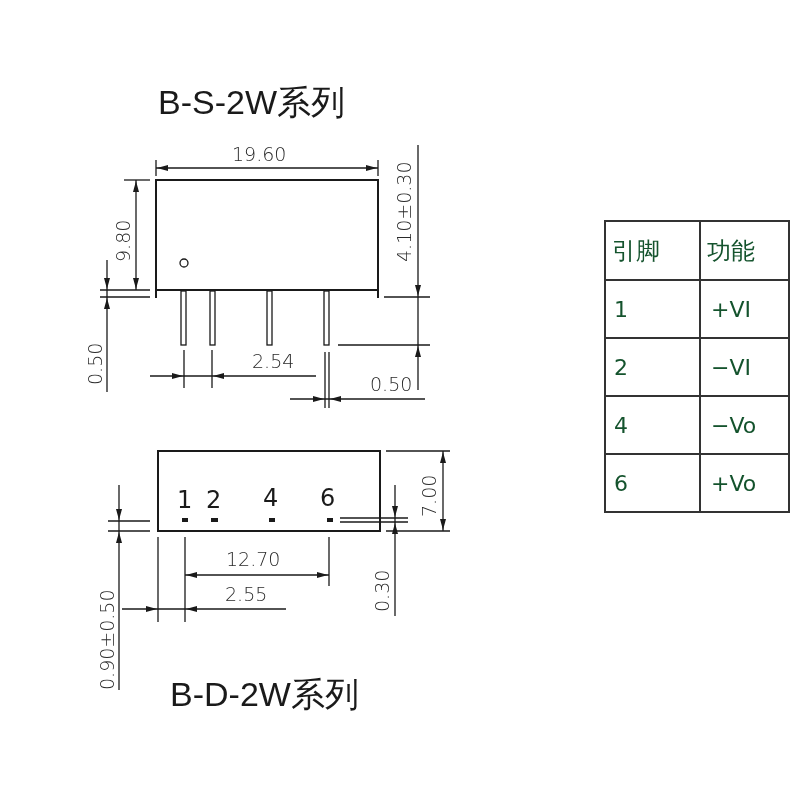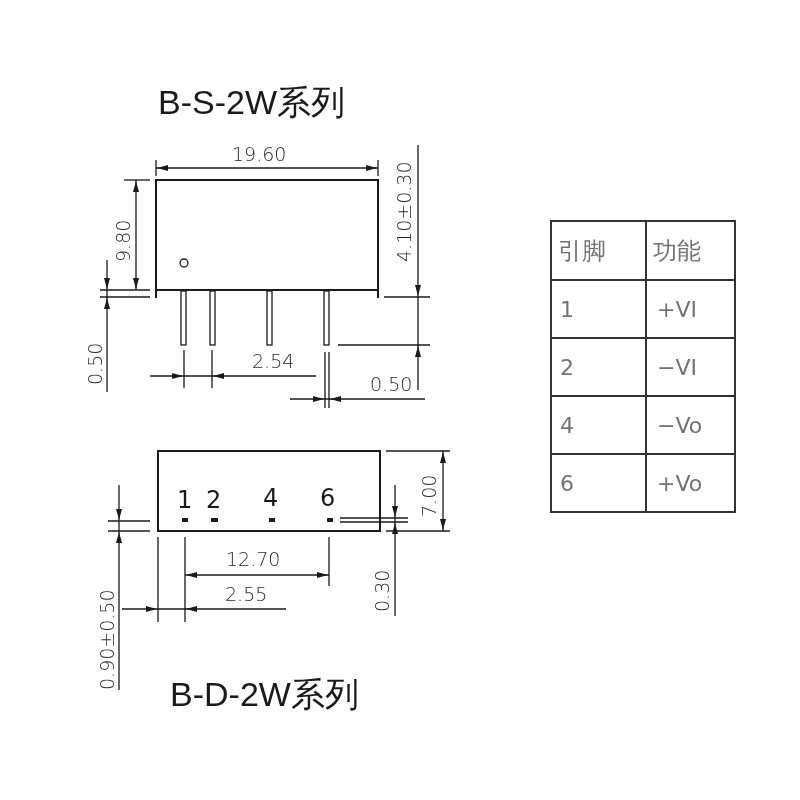--- a/index.html
+++ b/index.html
@@ -5,22 +5,22 @@
     html, body { margin:0; padding:0; background:#ffffff; }
     body { width:800px; height:800px; position:relative; overflow:hidden;
            font-family:"DejaVu Sans", "Liberation Sans", sans-serif; color:#1a1a1a; }
     svg { position:absolute; left:0; top:0; }
     .ln { stroke:#1a1a1a; stroke-width:2; fill:none; }
     .thin { stroke:#1a1a1a; stroke-width:1.3; fill:none; }
     .arw { fill:#1a1a1a; }
     .dim { font-family:"DejaVu Sans", sans-serif; font-size:19px; fill:#2a2a2a; font-weight:300; }
     .title { font-family:"Liberation Sans", "DejaVu Sans", sans-serif; font-size:34px; fill:#1a1a1a; }
     .pinno { font-family:"DejaVu Sans", sans-serif; font-size:24px; fill:#1a1a1a; }
-    table.pins { position:absolute; left:550px; top:220px; border-collapse:collapse;
-                 font-family:"DejaVu Sans", sans-serif; font-size:22px; color:#737373; }
+    table.pins { position:absolute; left:604px; top:220px; border-collapse:collapse;
+                 font-family:"DejaVu Sans", sans-serif; font-size:22px; color:#14532d; }
     table.pins td, table.pins th { border:2px solid #333; font-weight:normal; padding:0; }
     table.pins th { height:57px; }
     table.pins td { height:56px; }
     table.pins .c1 { width:85px; text-align:left; padding-left:8px; }
     table.pins .c2 { width:77px; text-align:left; padding-left:10px; }
     table.pins th.c1, table.pins th.c2 { font-size:24px; padding-left:6px; }
   </style>
 </head>
 <body>
 

